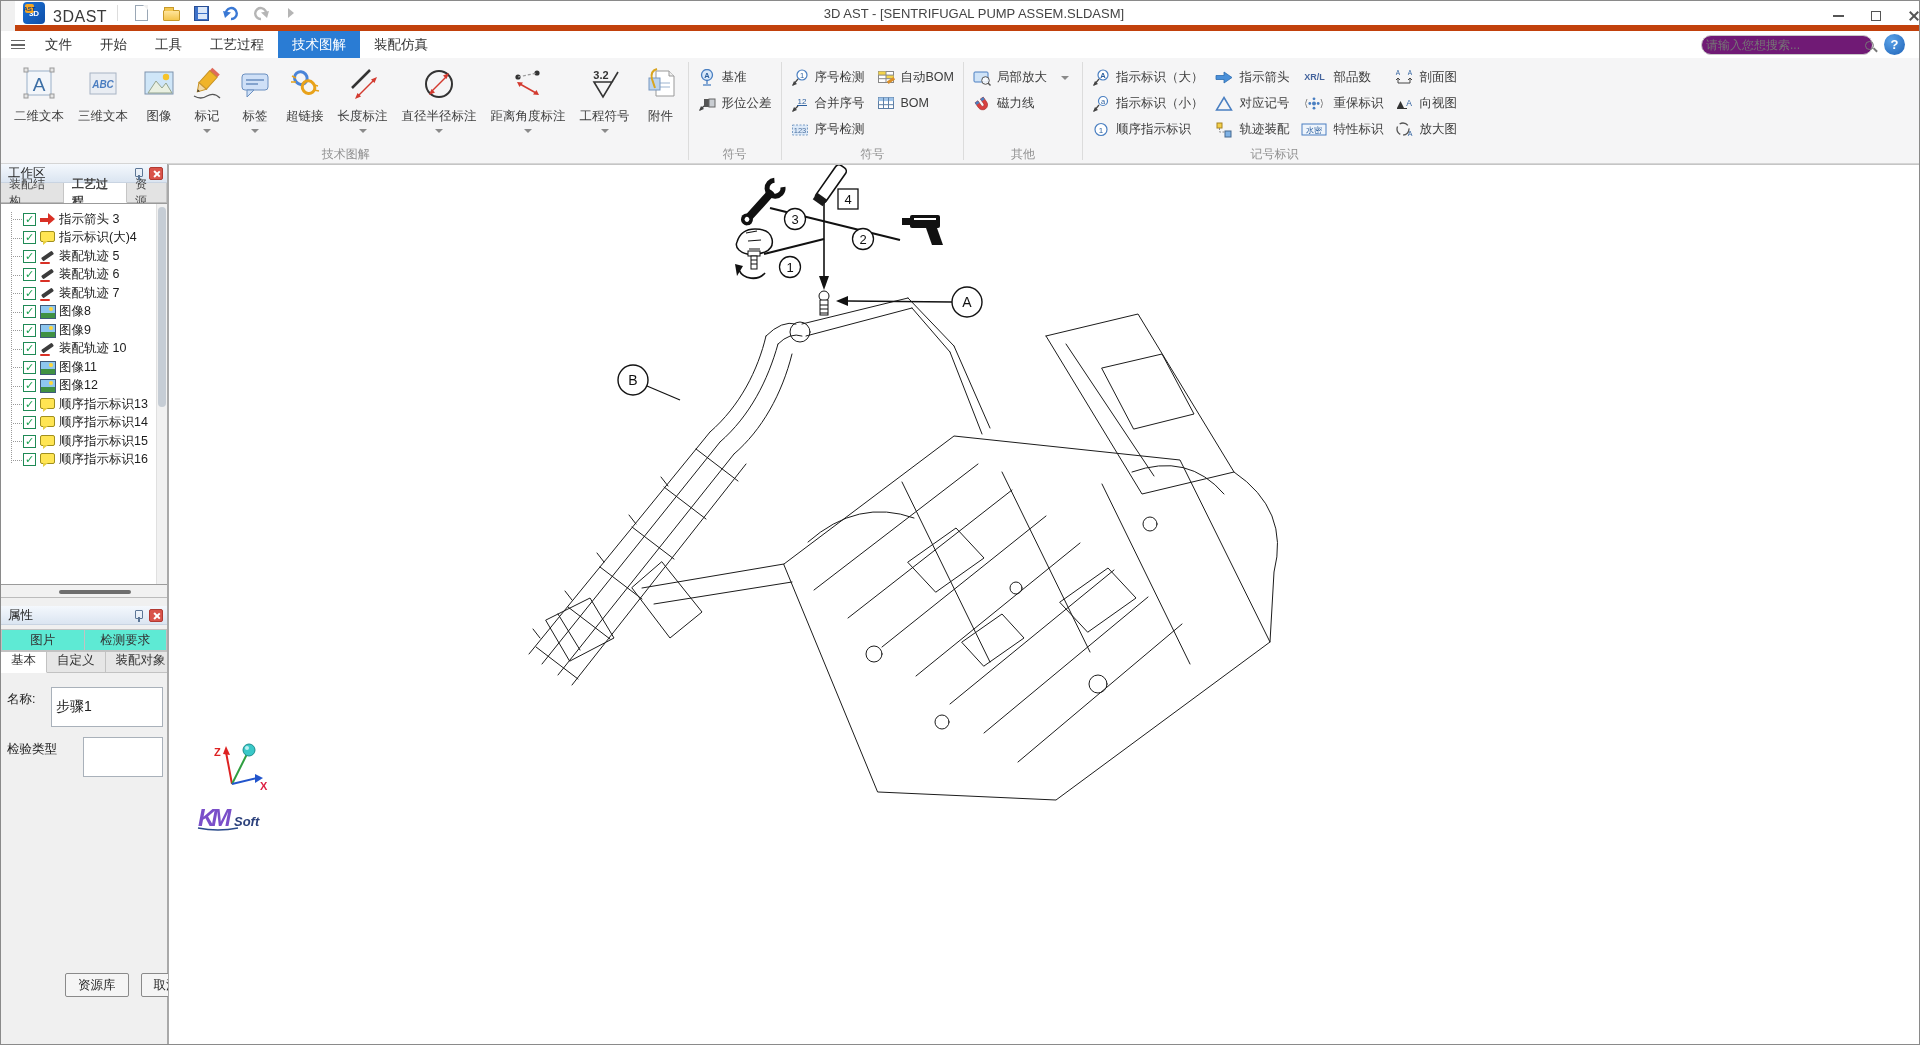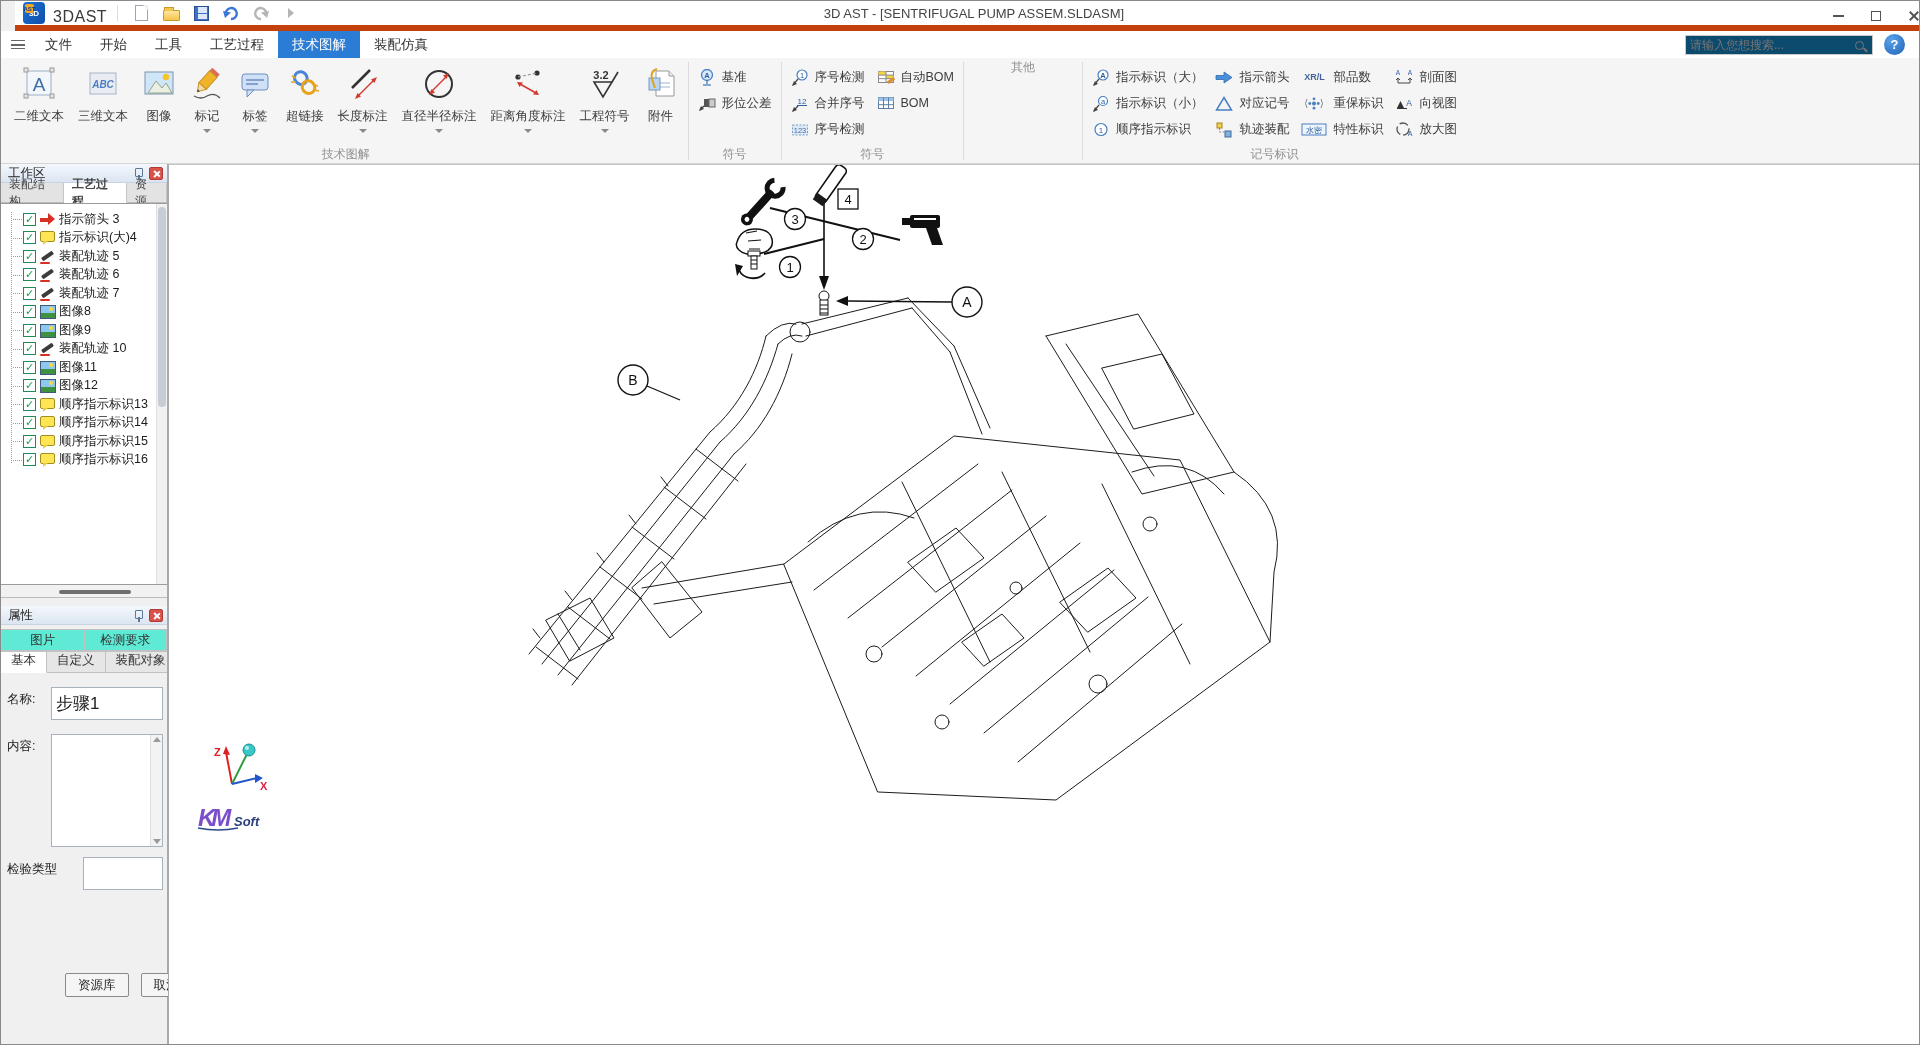--- a/index.html
+++ b/index.html
@@ -28,21 +28,21 @@
   .ic-x{position:relative;width:12px;height:12px}
   .ic-x::before,.ic-x::after{content:'';position:absolute;left:5px;top:0;width:2px;height:12px;background:#555}
   .ic-x::before{transform:rotate(45deg)}.ic-x::after{transform:rotate(-45deg)}
 
   
   .menubar{position:absolute;left:0;top:30px;width:100%;height:27px;background:#fff;display:flex;align-items:center}
   .hamb{width:14px;height:9px;border-top:1.5px solid #666;border-bottom:1.5px solid #666;position:relative;margin:0 6px 0 10px}
   .hamb::after{content:'';position:absolute;left:0;top:3px;width:100%;height:1.5px;background:#666}
   .mtab{padding:0 14px;height:27px;display:flex;align-items:center;font-size:13.5px;color:#333;cursor:default}
   .mtab.active{background:#2a7cd4;color:#fff}
-  .searchwrap{position:absolute;right:46px;top:4px;width:188px;height:20px;border:1px solid #c9c9c9;background:#0c4a6e;display:flex;align-items:center;border-radius:0}
+  .searchwrap{position:absolute;right:46px;top:4px;width:172px;height:20px;border:1px solid #c9c9c9;background:#701a75;display:flex;align-items:center;border-radius:10px}
   .searchwrap input{flex:1;border:none;outline:none;font-size:12px;color:#999;padding:0 4px;background:transparent;font-family:inherit}
   .mag{width:9px;height:9px;border:1.5px solid #777;border-radius:50%;position:relative;margin-right:8px;flex:none}
   .mag::after{content:'';position:absolute;left:7px;top:7px;width:5px;height:1.5px;background:#777;transform:rotate(45deg)}
   .helpbtn{position:absolute;right:14px;top:3px;width:21px;height:21px;border-radius:50%;background:radial-gradient(circle at 35% 30%,#5aa2e8,#1f63b8);color:#fff;font-weight:bold;font-size:13px;display:flex;align-items:center;justify-content:center}
 
   
   .ribbon{position:absolute;left:0;top:57px;width:100%;height:106px;background:#f5f5f6;border-bottom:1px solid #d5d5d5;display:flex;padding-left:6px}
   .rgroup{display:flex;flex-direction:column;padding-top:2px}
   .rgroup-body{flex:1;display:flex;align-items:flex-start}
   .rgroup-label{height:16px;text-align:center;font-size:12px;color:#909090;line-height:14px}
@@ -93,21 +93,21 @@
 
   .ptabs1{display:flex;height:22px;margin-top:4px}
   .ptab1{flex:1;display:flex;align-items:center;justify-content:center;font-size:12.5px;color:#333;background:#5eead4;border:1px solid #c2c2c2;border-left:none}
   .ptab1:first-child{border-left:1px solid #c2c2c2}
   .ptabs2{display:flex;height:22px;overflow:hidden}
   .ptab2{padding:0 10px;display:flex;align-items:flex-start;font-size:12.5px;color:#333;background:#e6e6e6;border:1px solid #c2c2c2;border-left:none;white-space:nowrap}
   .ptab2.active{background:#fff;border-bottom:1px solid #fff}
   .pform{position:relative;background:#f0f0f0;font-size:12.5px;height:calc(100% - 92px)}
   .frow{display:flex;align-items:flex-start;margin:14px 4px 0 6px}
   .frow label{width:44px;padding-top:4px;color:#222}
-  .tinput{flex:1;height:33px;background:#fff;border:1px solid #a9b1ba;padding:0 4px;font-size:17px;color:#222;font-family:inherit;outline:none;min-width:0}
+  .tinput{flex:1;height:40px;background:#fff;border:1px solid #a9b1ba;padding:0 4px;font-size:14px;color:#222;font-family:inherit;outline:none;min-width:0}
   .tarea{flex:1;height:113px;background:#fff;border:1px solid #a9b1ba;position:relative}
   .tarea .sbv{position:absolute;right:0;top:0;width:12px;height:100%;background:#f3f3f3;border-left:1px solid #ddd;display:flex;flex-direction:column;justify-content:space-between;align-items:center;padding:2px 0}
   .tri-up{width:0;height:0;border-left:4px solid transparent;border-right:4px solid transparent;border-bottom:5px solid #9a9a9a}
   .tri-dn{width:0;height:0;border-left:4px solid transparent;border-right:4px solid transparent;border-top:5px solid #9a9a9a}
   .btnrow{position:absolute;left:0;bottom:34px;width:100%;display:flex;gap:12px;padding-left:64px}
   .pbtn{height:24px;padding:0 12px;background:#f5f5f5;border:1px solid #8a8a8a;border-radius:2px;font-size:12.5px;color:#222;white-space:nowrap;display:flex;align-items:center}
 
   
   .canvas{position:absolute;left:167px;top:163px;right:0;bottom:0;background:#fff;border-left:1px solid #a9a9a9;border-top:1px solid #c5c5c5;overflow:hidden}
   .canvas svg{display:block}
@@ -427,20 +427,47 @@
           <span>BOM</span>
         </div>
       </div>
     </div>
     <div class="rgroup-label">符号</div>
   </div>
 
   <div class="rdiv"></div>
 
   <div class="rgroup" style="min-width:112px">
+    <div class="rgroup-body">
+      <div class="scol" style="padding-top:4px">
+        <div class="sbtn">
+          <span class="si">
+              <svg width="18" height="17">
+            <rect x="1" y="3" width="14" height="10" rx="1" fill="#cfe3f7" stroke="#4a7fc1"></rect>
+            <circle cx="12.5" cy="11.5" r="3.8" fill="#ffffffcc" stroke="#555"></circle>
+            <line x1="15" y1="14" x2="17.5" y2="16.5" stroke="#555" stroke-width="1.4"></line>
+          </svg>
+            </span>
+          <span>局部放大</span>
+          <span class="caret caret-side"></span>
+        </div>
+        <div class="sbtn">
+          <span class="si">
+              <svg width="18" height="17">
+            <g transform="rotate(-35 9 9)">
+              <path d="M4,4 v6 a5,5 0 0 0 10,0 v-6 h-3.5 v6 a1.5,1.5 0 0 1 -3,0 v-6 z" fill="#d94040" stroke="#9e2a2a" stroke-width="0.6"></path>
+              <rect x="4" y="4" width="3.5" height="2.6" fill="#4a7fc1"></rect>
+                  <rect x="10.5" y="4" width="3.5" height="2.6" fill="#4a7fc1"></rect>
+            </g>
+          </svg>
+            </span>
+          <span>磁力线</span>
+        </div>
+      </div>
+    </div>
     <div class="rgroup-label">其他</div>
   </div>
 
   <div class="rdiv"></div>
 
   <div class="rgroup">
     <div class="rgroup-body">
       <div class="scol" style="padding-top:4px">
         <div class="sbtn">
           <span class="si">
@@ -700,30 +727,20 @@
           <span>自定义</span>
         </div>
       <div class="ptab2">
           <span>装配对象</span>
         </div>
     </div>
     <div class="pform">
       <div class="frow">
         <label>名称:</label>
         <input class="tinput" value="步骤1" style="">
-      </div>
-      <div class="frow">
-        <label>内容:</label>
-        <div class="tarea">
-          <span></span>
-          <div class="sbv">
-            <span class="tri-up"></span>
-            <span class="tri-dn"></span>
-          </div>
-        </div>
       </div>
       <div class="frow" style="margin-top:10px">
         <label style="width:76px;white-space:nowrap">检验类型</label>
         <input class="tinput" value="" style="">
       </div>
       <div class="btnrow">
         <div class="pbtn">
             <span>资源库</span>
           </div>
         <div class="pbtn">

